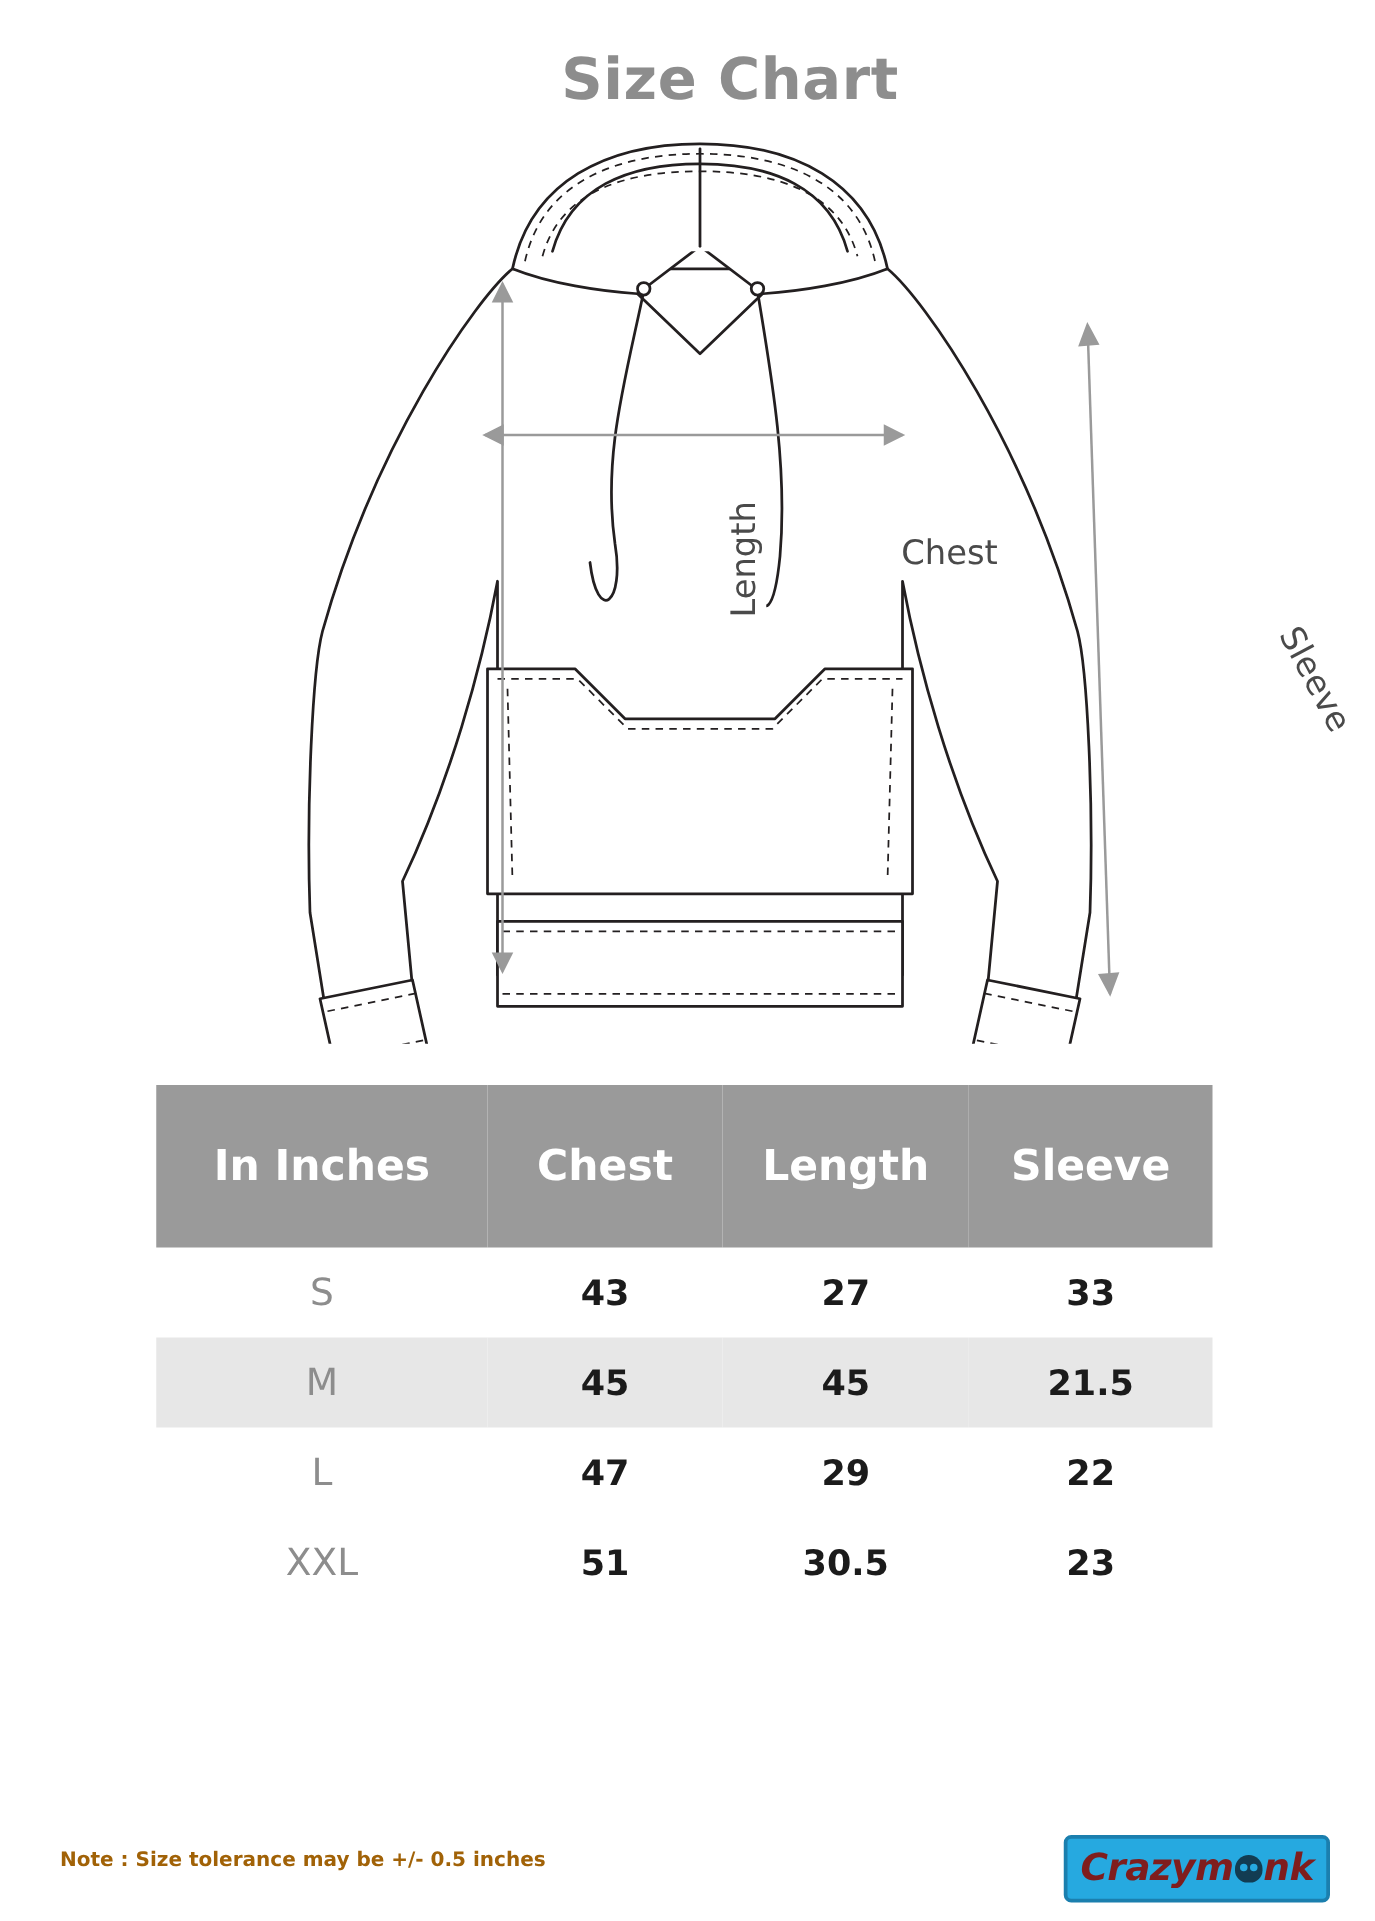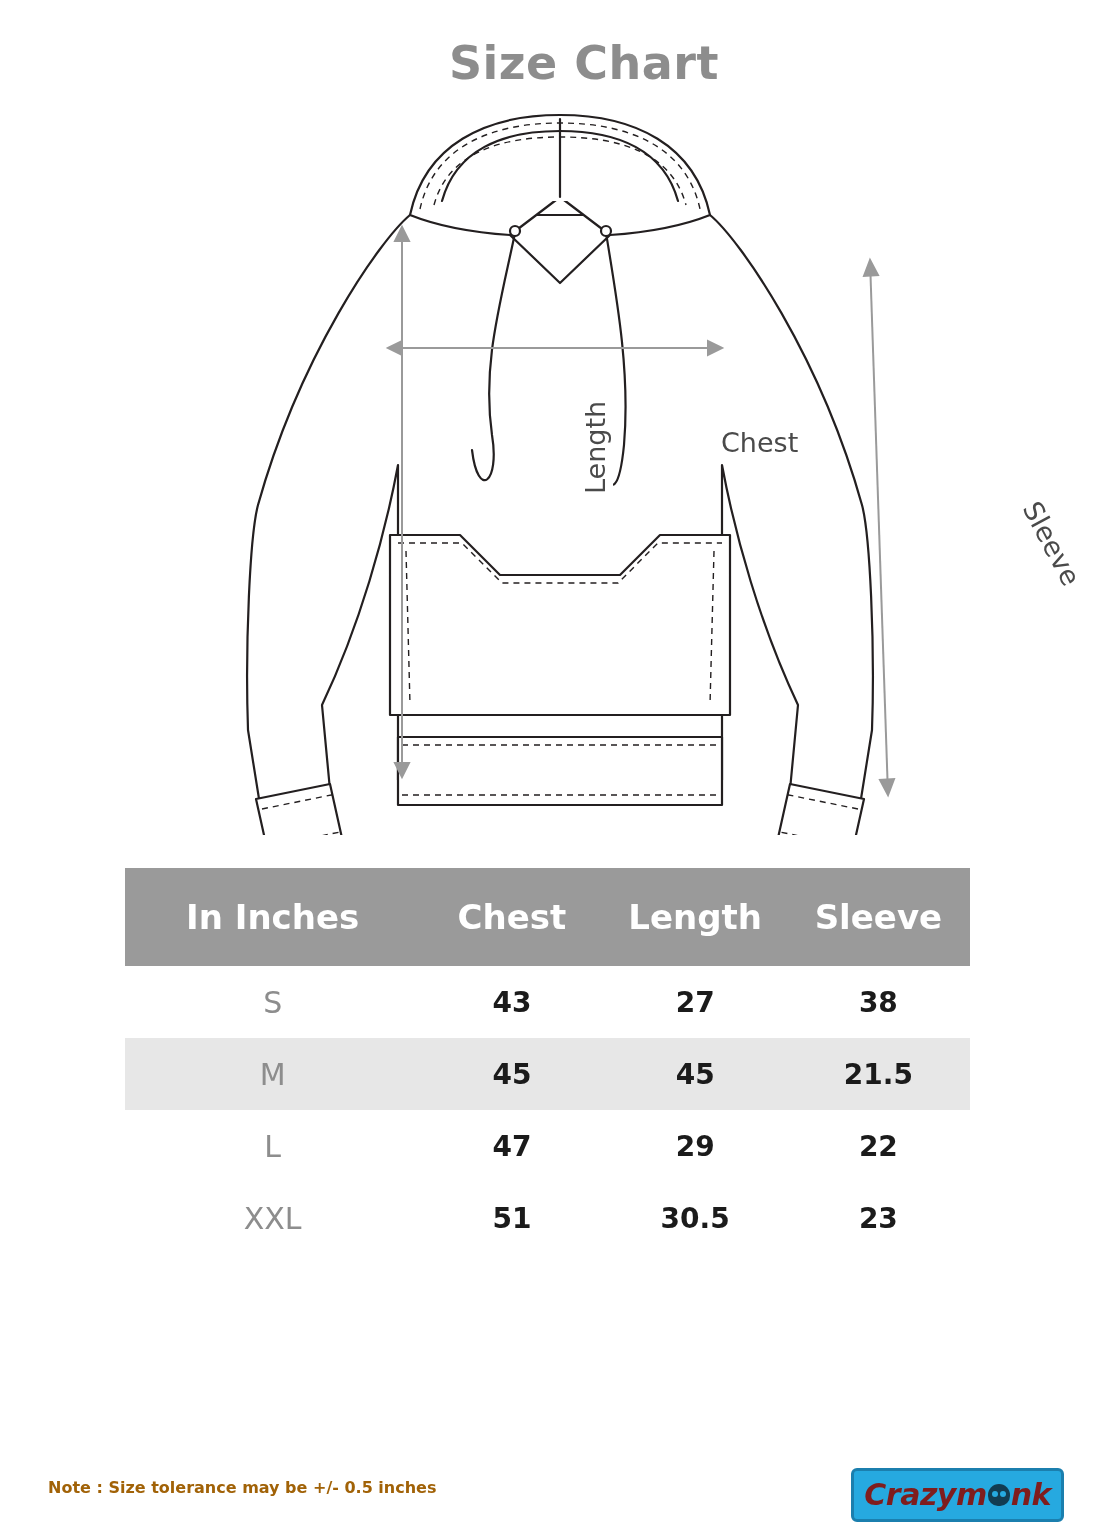--- a/index.html
+++ b/index.html
@@ -75,21 +75,21 @@
   
   .table {
     position: absolute;
     left: 125px;
     top: 868px;
     width: 845px;
     border-collapse: collapse;
   }
   .table th, .table td {
     text-align: center;
-    padding: 0;
+    padding: 16px;
   }
   .table thead th {
     background: #9a9a9a;
     color: #ffffff;
     font-size: 34px;
     font-weight: bold;
     height: 98px;
     vertical-align: middle;
   }
   .table tbody tr { height: 72px; }
@@ -238,21 +238,21 @@
         <th class="col-v">Chest</th>
         <th class="col-v">Length</th>
         <th class="col-v">Sleeve</th>
       </tr>
     </thead>
     <tbody>
       <tr>
         <td class="size-cell">S</td>
         <td class="val-cell">43</td>
         <td class="val-cell">27</td>
-        <td class="val-cell">38</td>
+        <td class="val-cell">33</td>
       </tr>
       <tr class="alt">
         <td class="size-cell">M</td>
         <td class="val-cell">45</td>
         <td class="val-cell">45</td>
         <td class="val-cell">21.5</td>
       </tr>
       <tr>
         <td class="size-cell">L</td>
         <td class="val-cell">47</td>

